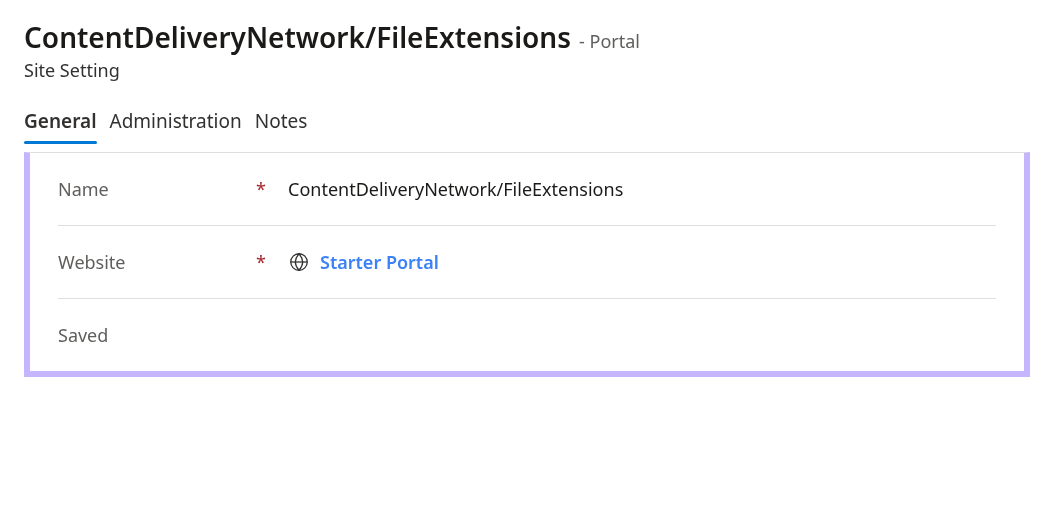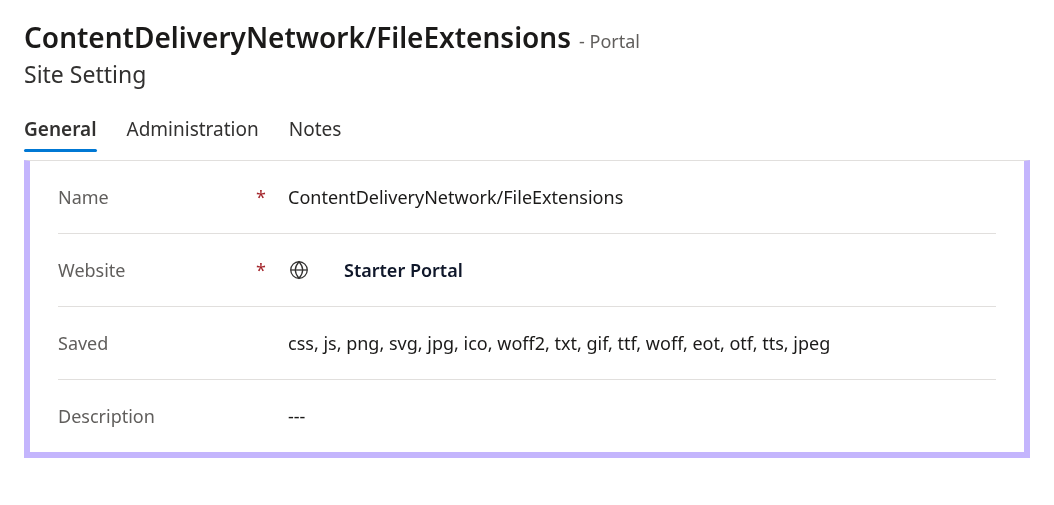--- a/index.html
+++ b/index.html
@@ -7,38 +7,38 @@
       font-family: "Segoe UI", -apple-system, system-ui, sans-serif;
       background: #fff;
       color: #323130;
       padding: 18px 24px;
       font-size: 14px;
     }
     .header { margin-bottom: 22px; }
     .title-line { display: flex; align-items: baseline; gap: 8px; }
     .page-title { font-size: 28px; font-weight: 600; color: #1b1a19; }
     .save-state { font-size: 18px; color: #605e5c; font-weight: 400; }
-    .subtitle { font-size: 23px; color: #323130; margin-top: 2px; }
-    .tabs { display: flex; gap: 30px; border-bottom: none; margin-bottom: 10px; }
+    .subtitle { font-size: 18px; color: #323130; margin-top: 2px; }
+    .tabs { display: flex; gap: 13px; border-bottom: none; margin-bottom: 10px; }
     .tab { font-size: 19px; color: #323130; padding: 4px 0 8px 0; cursor: pointer; position: relative; }
     .tab.active { font-weight: 600; }
     .tab.active::after {
       content: ""; position: absolute; left: 0; right: 0; bottom: -2px;
       height: 3px; background: #0078d4; border-radius: 2px;
     }
     .form-panel { border: 6px solid #c4b5fd; border-top: 1px solid #e1dfdd; padding: 0 28px; }
     .form-row {
       display: flex; align-items: center; padding: 24px 0;
       border-bottom: 1px solid #e1dfdd;
     }
     .form-row:last-child { border-bottom: none; }
     .field-label { width: 230px; font-size: 18px; color: #605e5c; position: relative; }
     .required { color: #a4262c; font-size: 18px; position: absolute; right: 22px; top: 0; }
     .field-value { flex: 1; font-size: 18px; color: #1b1a19; display: flex; align-items: center; gap: 10px; }
-    .link-value { color: #0f172a; font-weight: 600; cursor: pointer; margin-left: 24px; }
+    .link-value { color: #3b82f6; font-weight: 600; cursor: pointer; }
     .globe-icon svg { width: 22px; height: 22px; stroke: #323130; fill: none; stroke-width: 1.4; display: block; }
   </style>
 </head>
 <body>
 
 <div class="header">
   <div class="title-line">
     <h1 class="page-title">ContentDeliveryNetwork/FileExtensions</h1>
     <span class="save-state">- Portal</span>
   </div>
@@ -77,27 +77,16 @@
           </svg>
       </span>
       <span class="link-value">Starter Portal</span>
     </div>
   </div>
 
   <div class="form-row">
     <div class="field-label">
       <span>Saved</span>
     </div>
-    <div class="field-value">
-      <span>css, js, png, svg, jpg, ico, woff2, txt, gif, ttf, woff, eot, otf, tts, jpeg</span>
-    </div>
   </div>
 
-  <div class="form-row">
-    <div class="field-label">
-      <span>Description</span>
-    </div>
-    <div class="field-value">
-      <span>---</span>
-    </div>
-  </div>
 
 </section>
 
 </body></html>

